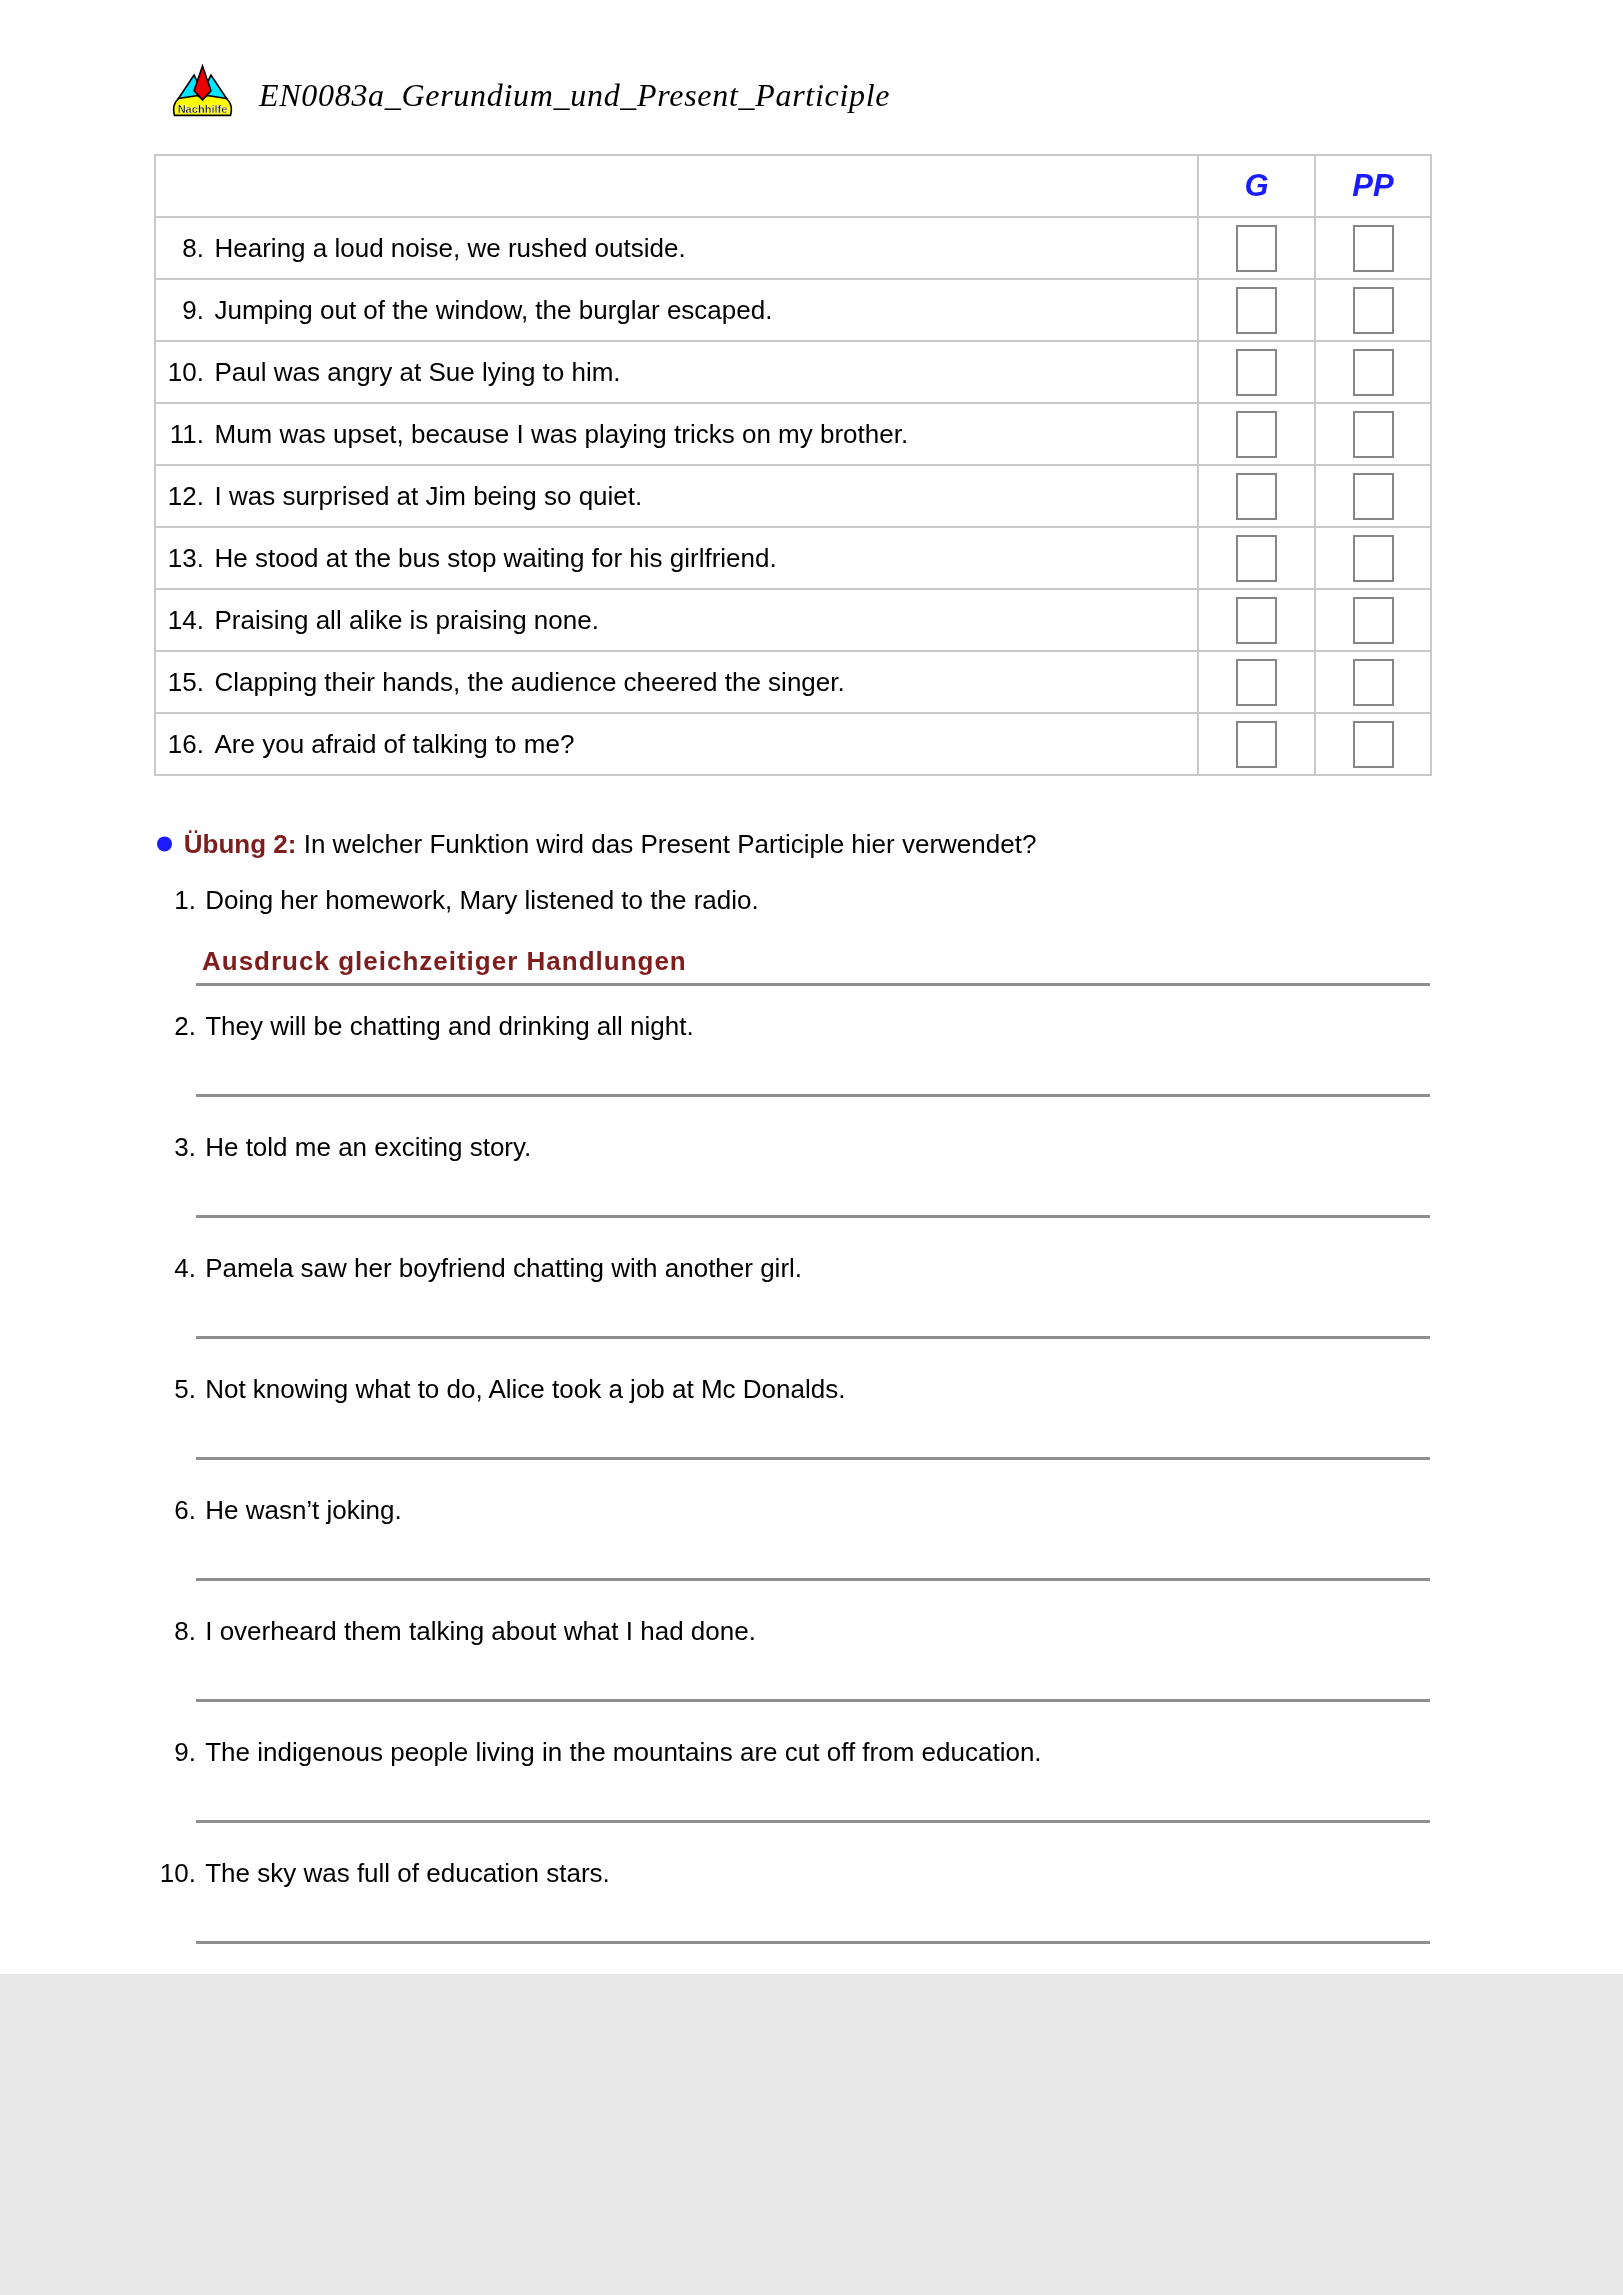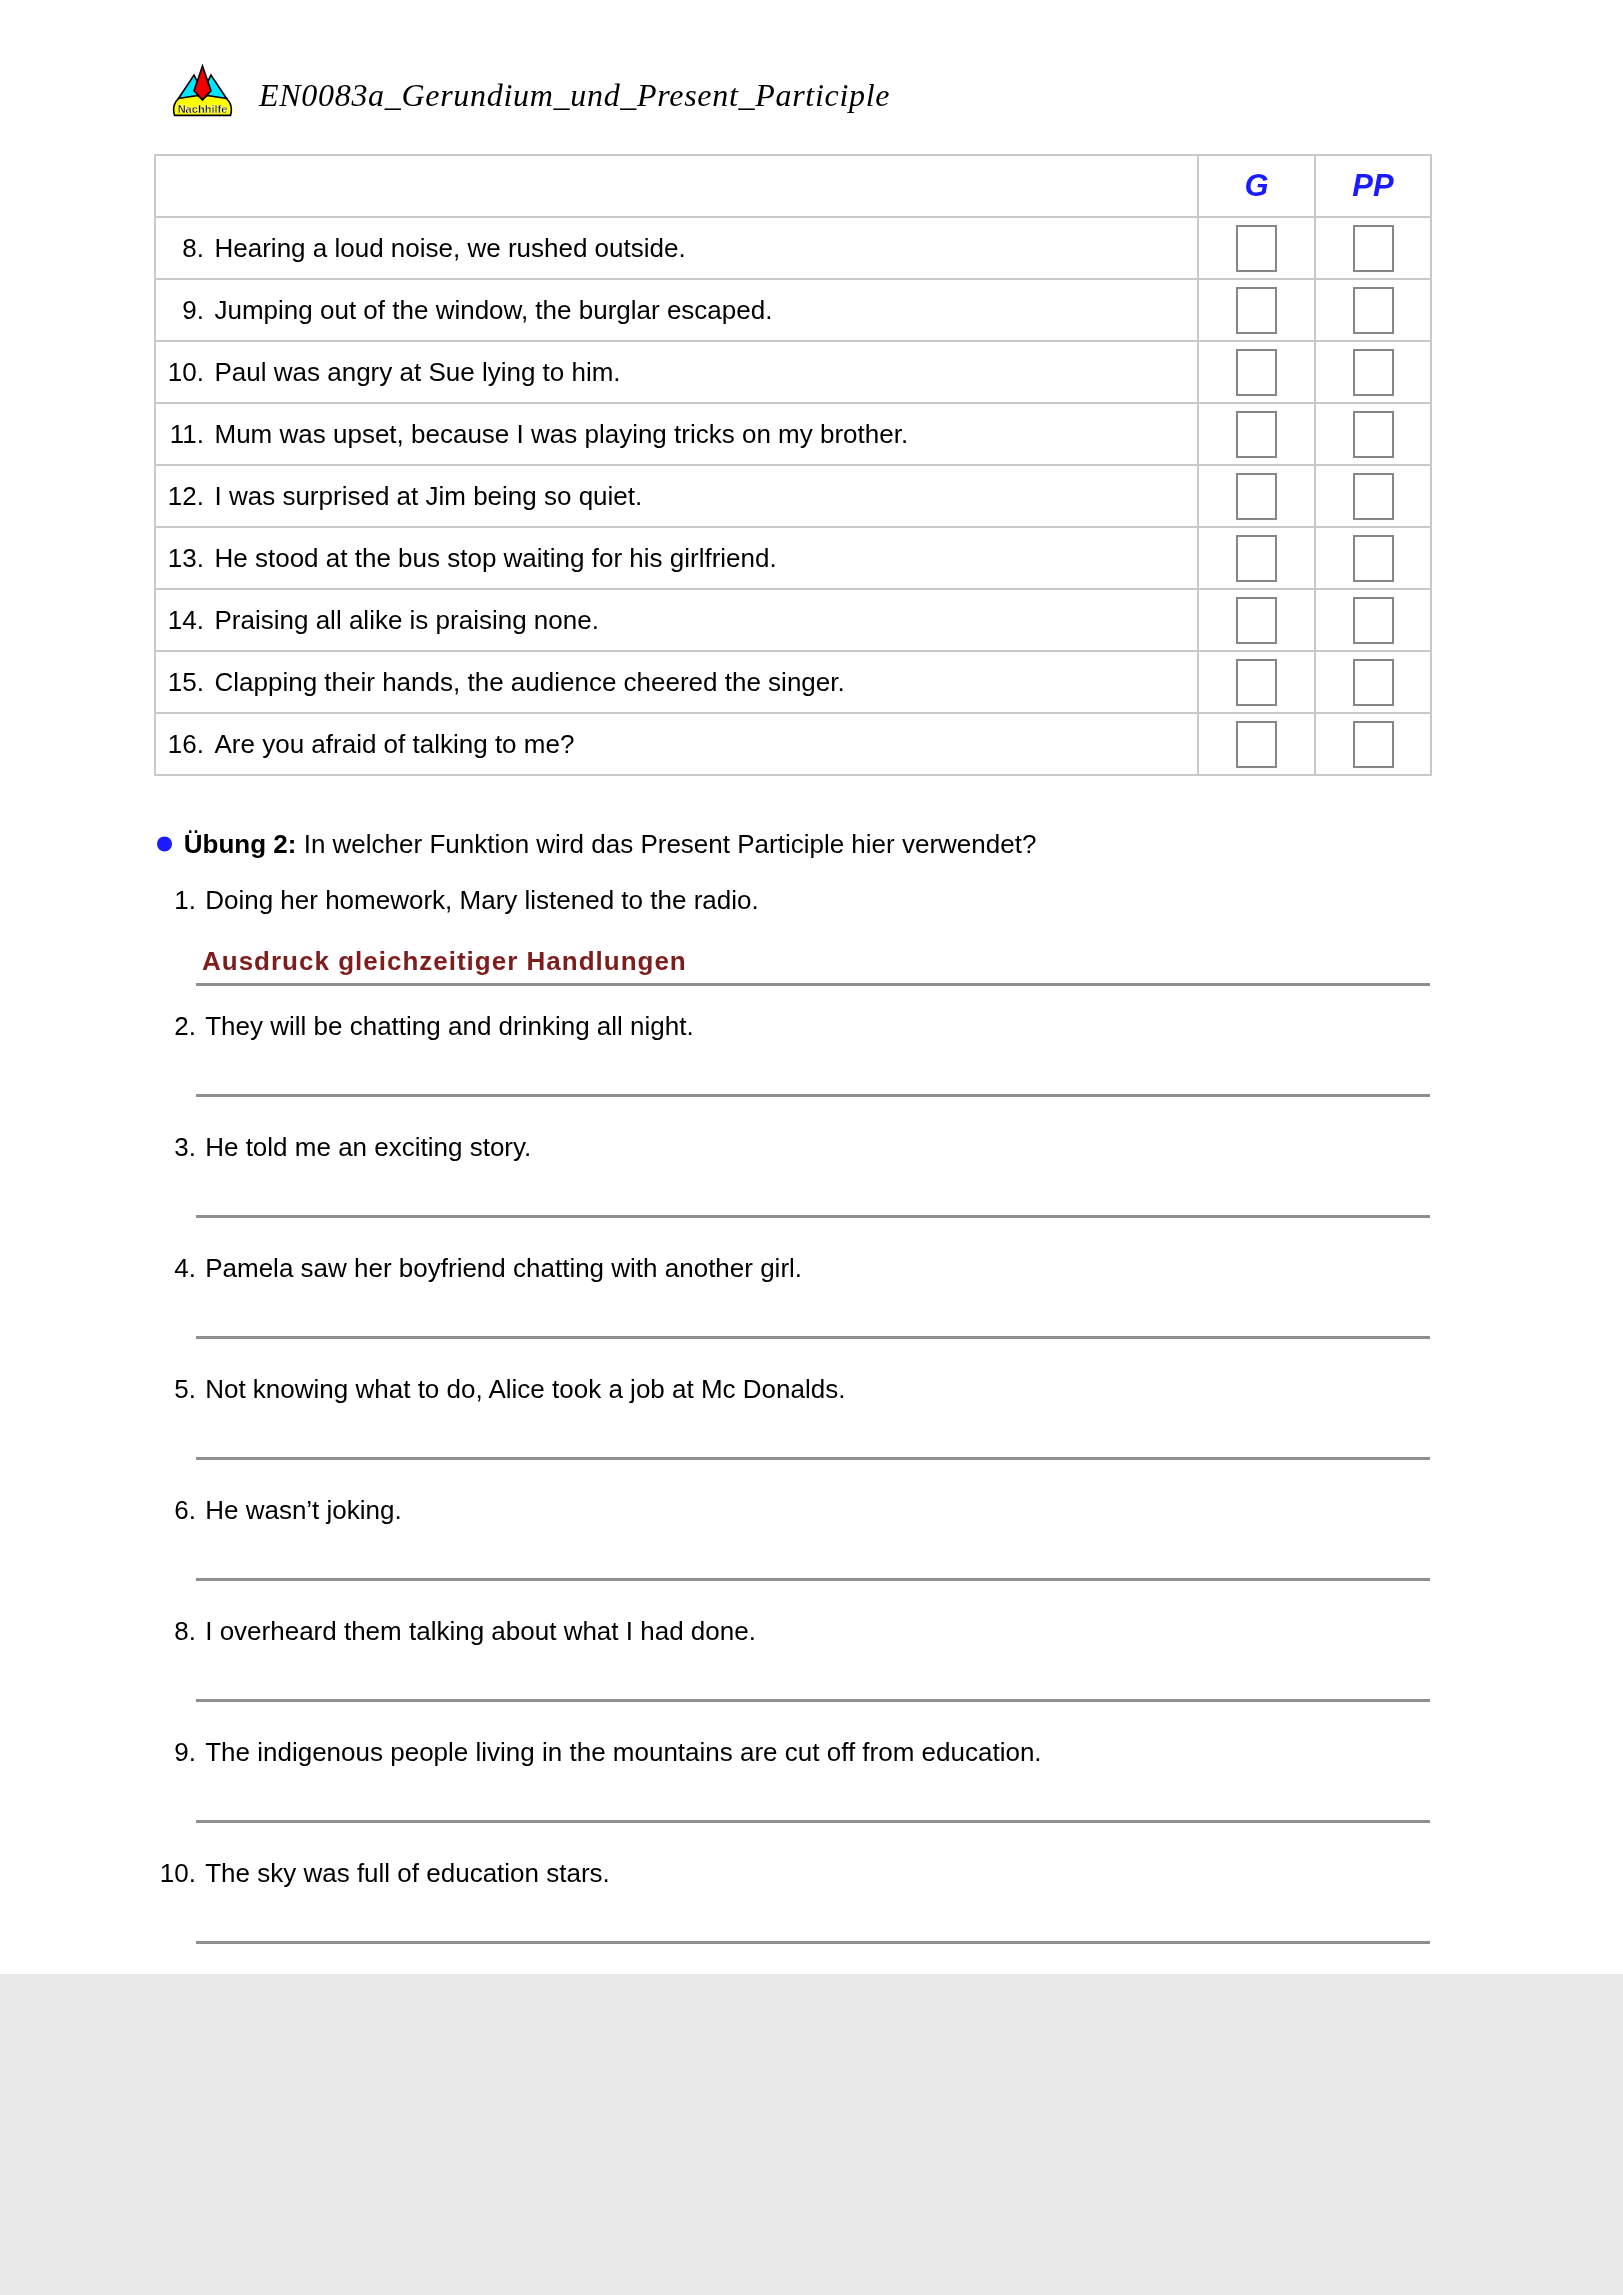--- a/index.html
+++ b/index.html
@@ -169,21 +169,21 @@
         </tr>
         <tr class="row">
           <td class="cell-sent"><span class="num">16.</span><span>Are you afraid of talking to me?</span></td>
           <td class="cell-box"><span class="checkbox" style="border-color: rgb(134, 134, 134);"></span></td>
           <td class="cell-box"><span class="checkbox" style="border-color: rgb(134, 134, 134);"></span></td>
         </tr>
       </tbody>
   </table>
 
   <div class="uebung">
-    <span class="bullet" style="background: rgb(27, 27, 255);"></span><span class="ueb-label" style="color: #000000; margin-top: 32px;">Übung 2:</span><span> In welcher Funktion wird das Present Participle hier verwendet?</span>
+    <span class="bullet" style="background: rgb(27, 27, 255);"></span><span class="ueb-label" style="color: #7f1d1d; margin-top: 32px;">Übung 2:</span><span> In welcher Funktion wird das Present Participle hier verwendet?</span>
   </div>
 
   <div class="items" id="items">
       <div class="item first">
         <div class="sent"><span class="num">1.</span><span>Doing her homework, Mary listened to the radio.</span></div>
         <div class="answer-text" style="color: #7f1d1d;">Ausdruck gleichzeitiger Handlungen</div>
         <div class="answer-line" style="background: rgb(143, 143, 143);"></div>
       </div>
       <div class="item">
         <div class="sent"><span class="num">2.</span><span>They will be chatting and drinking all night.</span></div>

